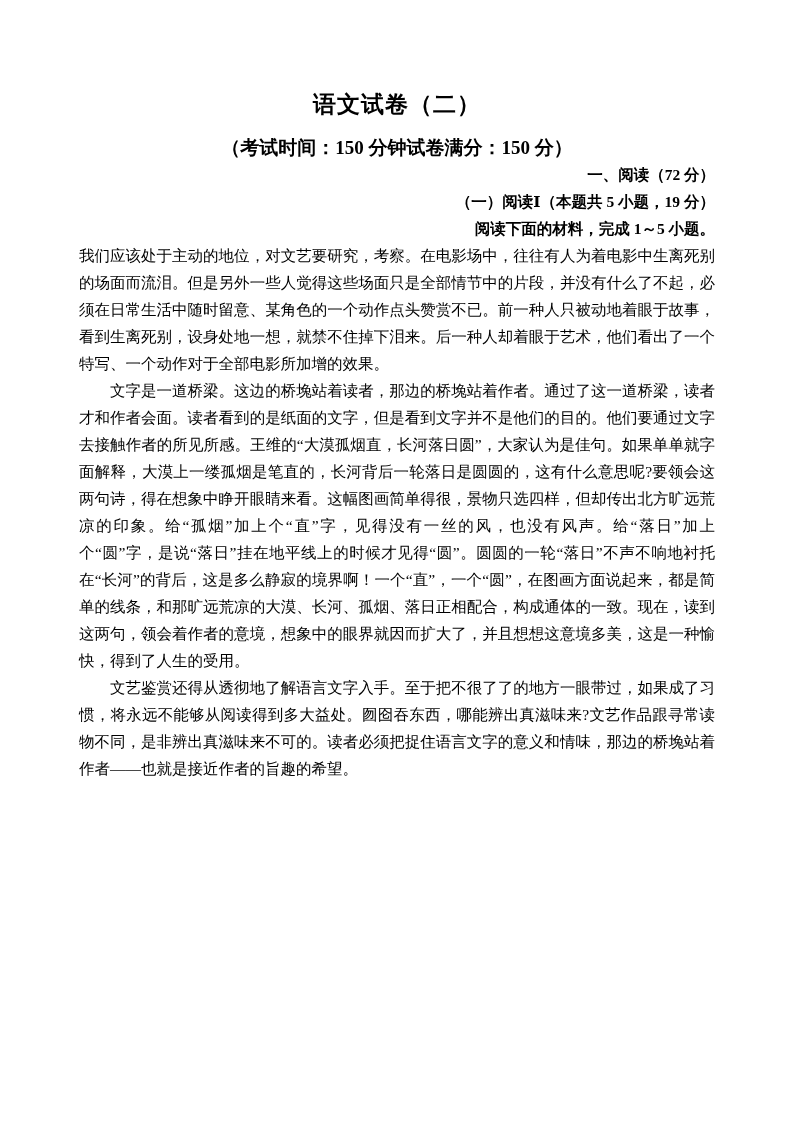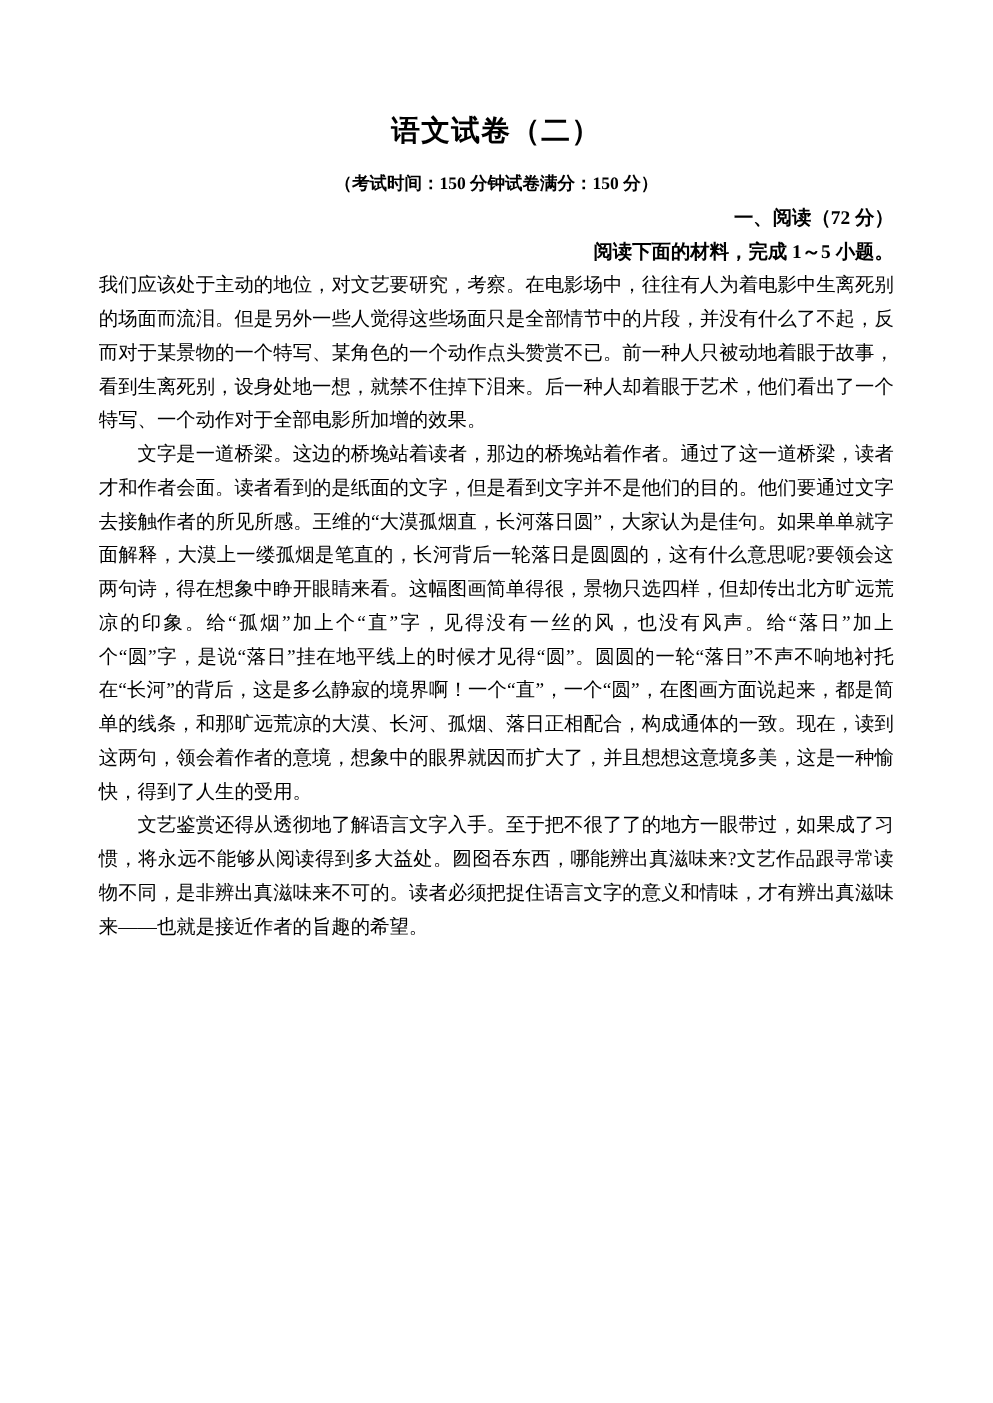--- a/index.html
+++ b/index.html
@@ -24,21 +24,21 @@
   }
   .title {
     font-size: 23px;
     line-height: 30px;
     font-weight: 700;
     text-align: center;
     margin: 0 0 14px 0;
     letter-spacing: 1px;
   }
   .exam-info {
-    font-size: 14px;
+    font-size: 19px;
     line-height: 27px;
     font-weight: 700;
     text-align: center;
     margin: 0;
   }
   .heading {
     font-size: 15.5px;
     line-height: 27px;
     font-weight: 700;
     text-align: right;
@@ -59,24 +59,25 @@
 </head>
 <body>
 
 <div class="page">
   <h1 class="title">语文试卷（二）</h1>
 
   <div class="exam-info">（考试时间：150 分钟试卷满分：150 分）</div>
 
   <div class="heading">一、阅读（72 分）</div>
 
+  <div class="heading">（一）阅读Ⅰ（本题共 5 小题，19 分）</div>
 
   <div class="heading">阅读下面的材料，完成 1～5 小题。</div>
 
 
-  <p class="para">我们应该处于主动的地位，对文艺要研究，考察。在电影场中，往往有人为着电影中生离死别的场面而流泪。但是另外一些人觉得这些场面只是全部情节中的片段，并没有什么了不起，反而对于某景物的一个特写、某角色的一个动作点头赞赏不已。前一种人只被动地着眼于故事，看到生离死别，设身处地一想，就禁不住掉下泪来。后一种人却着眼于艺术，他们看出了一个特写、一个动作对于全部电影所加增的效果。</p>
+  <p class="para">我们应该处于主动的地位，对文艺要研究，考察。在电影场中，往往有人为着电影中生离死别的场面而流泪。但是另外一些人觉得这些场面只是全部情节中的片段，并没有什么了不起，必须在日常生活中随时留意、某角色的一个动作点头赞赏不已。前一种人只被动地着眼于故事，看到生离死别，设身处地一想，就禁不住掉下泪来。后一种人却着眼于艺术，他们看出了一个特写、一个动作对于全部电影所加增的效果。</p>
 
 
   <p class="para indent">文字是一道桥梁。这边的桥堍站着读者，那边的桥堍站着作者。通过了这一道桥梁，读者才和作者会面。读者看到的是纸面的文字，但是看到文字并不是他们的目的。他们要通过文字去接触作者的所见所感。王维的“大漠孤烟直，长河落日圆”，大家认为是佳句。如果单单就字面解释，大漠上一缕孤烟是笔直的，长河背后一轮落日是圆圆的，这有什么意思呢?要领会这两句诗，得在想象中睁开眼睛来看。这幅图画简单得很，景物只选四样，但却传出北方旷远荒凉的印象。给“孤烟”加上个“直”字，见得没有一丝的风，也没有风声。给“落日”加上个“圆”字，是说“落日”挂在地平线上的时候才见得“圆”。圆圆的一轮“落日”不声不响地衬托在“长河”的背后，这是多么静寂的境界啊！一个“直”，一个“圆”，在图画方面说起来，都是简单的线条，和那旷远荒凉的大漠、长河、孤烟、落日正相配合，构成通体的一致。现在，读到这两句，领会着作者的意境，想象中的眼界就因而扩大了，并且想想这意境多美，这是一种愉快，得到了人生的受用。</p>
 
-  <p class="para indent">文艺鉴赏还得从透彻地了解语言文字入手。至于把不很了了的地方一眼带过，如果成了习惯，将永远不能够从阅读得到多大益处。囫囵吞东西，哪能辨出真滋味来?文艺作品跟寻常读物不同，是非辨出真滋味来不可的。读者必须把捉住语言文字的意义和情味，才有辨出真滋味来——也就是接近作者的旨趣的希望。</p>
+  <p class="para indent">文艺鉴赏还得从透彻地了解语言文字入手。至于把不很了了的地方一眼带过，如果成了习惯，将永远不能够从阅读得到多大益处。囫囵吞东西，哪能辨出真滋味来?文艺作品跟寻常读物不同，是非辨出真滋味来不可的。读者必须把捉住语言文字的意义和情味，那边的桥堍站着作者——也就是接近作者的旨趣的希望。</p>
 
 </div>
 
 </body></html>

